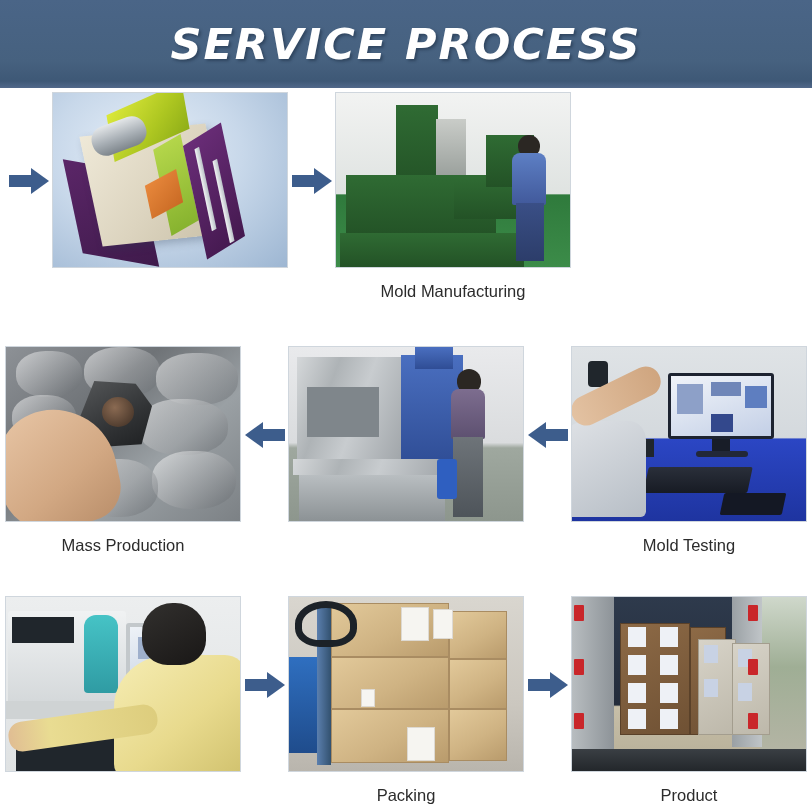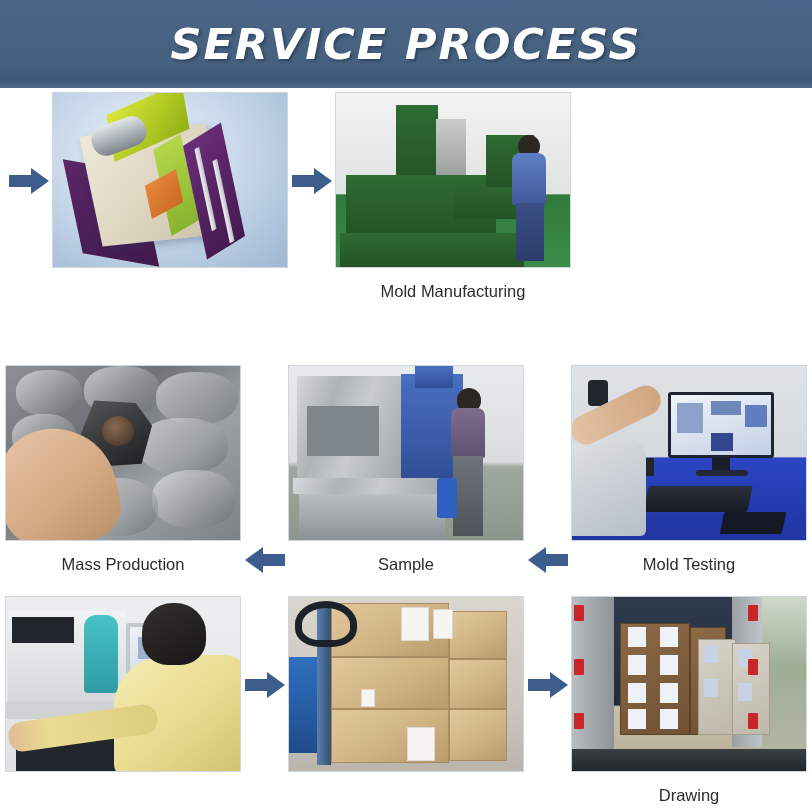--- a/index.html
+++ b/index.html
@@ -37,21 +37,21 @@
     height: 724px;
     padding: 4px 5px 0 5px;
     position: relative;
   }
   .row {
     display: flex;
     width: 802px;
     position: relative;
   }
   .row1 { height: 254px; }
-  .row2 { height: 250px; align-items: center; }
+  .row2 { height: 250px; }
   .row3 { height: 220px; }
 
   .cell {
     width: 236px;
     position: relative;
   }
   .gap { width: 47px; position: relative; }
 
   .thumb {
     width: 236px;
@@ -511,21 +511,20 @@
           <div class="blue-mach" style="left:112px; top:8px; width:62px; height:110px;"></div>
           <div class="blue-mach" style="left:126px; top:0px; width:38px; height:22px;"></div>
           <div class="steel" style="left:4px; top:112px; width:158px; height:16px;"></div>
           <div class="steel" style="left:10px; top:128px; width:146px; height:46px; background:linear-gradient(180deg,#b9bec1,#8c9295);"></div>
           <div class="worker-head" style="left:168px; top:22px; width:24px; height:24px;"></div>
           <div class="worker-purple" style="left:162px; top:42px; width:34px; height:50px; border-radius:8px 8px 2px 2px;"></div>
           <div class="worker-jeans" style="left:164px; top:90px; width:30px; height:80px; background:linear-gradient(180deg,#6e7479,#4e545a);"></div>
           <div class="blue-mach" style="left:148px; top:112px; width:20px; height:40px; background:#2f5fc0; border-radius:3px;"></div>
         </div>
       </div>
-      <div class="caption">Sample</div>
     </div>
 
     <div class="gap">
       <div class="arrow-left">
         <span class="ar-shaft"></span>
         <span class="ar-head"></span>
       </div>
     </div>
 
     <div class="cell">
@@ -599,20 +598,21 @@
           <div class="box" style="left:42px;  top:112px; width:118px; height:54px;"></div>
           <div class="box" style="left:160px; top:112px; width:58px;  height:52px;"></div>
           <div class="label-w" style="left:112px; top:10px;  width:28px; height:34px;"></div>
           <div class="label-w" style="left:144px; top:12px;  width:20px; height:30px;"></div>
           <div class="label-w" style="left:72px;  top:92px;  width:14px; height:18px;"></div>
           <div class="label-w" style="left:118px; top:130px; width:28px; height:34px;"></div>
           <div class="jack-handle"></div>
           <div class="jack-loop"></div>
         </div>
       </div>
+      <div class="caption">Packing</div>
     </div>
 
     <div class="gap">
       <div class="arrow-right">
         <span class="ar-shaft"></span>
         <span class="ar-head"></span>
       </div>
     </div>
 
     <div class="cell">
@@ -639,16 +639,16 @@
           <span class="sl" style="left:166px; top:86px; width:14px; height:18px; background:#c8d2e4;"></span>
           <span class="refl" style="left:2px;  top:8px;  width:10px; height:16px;"></span>
           <span class="refl" style="left:2px;  top:62px; width:10px; height:16px;"></span>
           <span class="refl" style="left:2px;  top:116px;width:10px; height:16px;"></span>
           <span class="refl" style="right:48px;top:8px;  width:10px; height:16px;"></span>
           <span class="refl" style="right:48px;top:62px; width:10px; height:16px;"></span>
           <span class="refl" style="right:48px;top:116px;width:10px; height:16px;"></span>
           <div class="bumper"></div>
         </div>
       </div>
-      <div class="caption">Drawing</div>
+      <div class="caption">Product</div>
     </div>
   </div>
 </div>
 
 </body></html>

